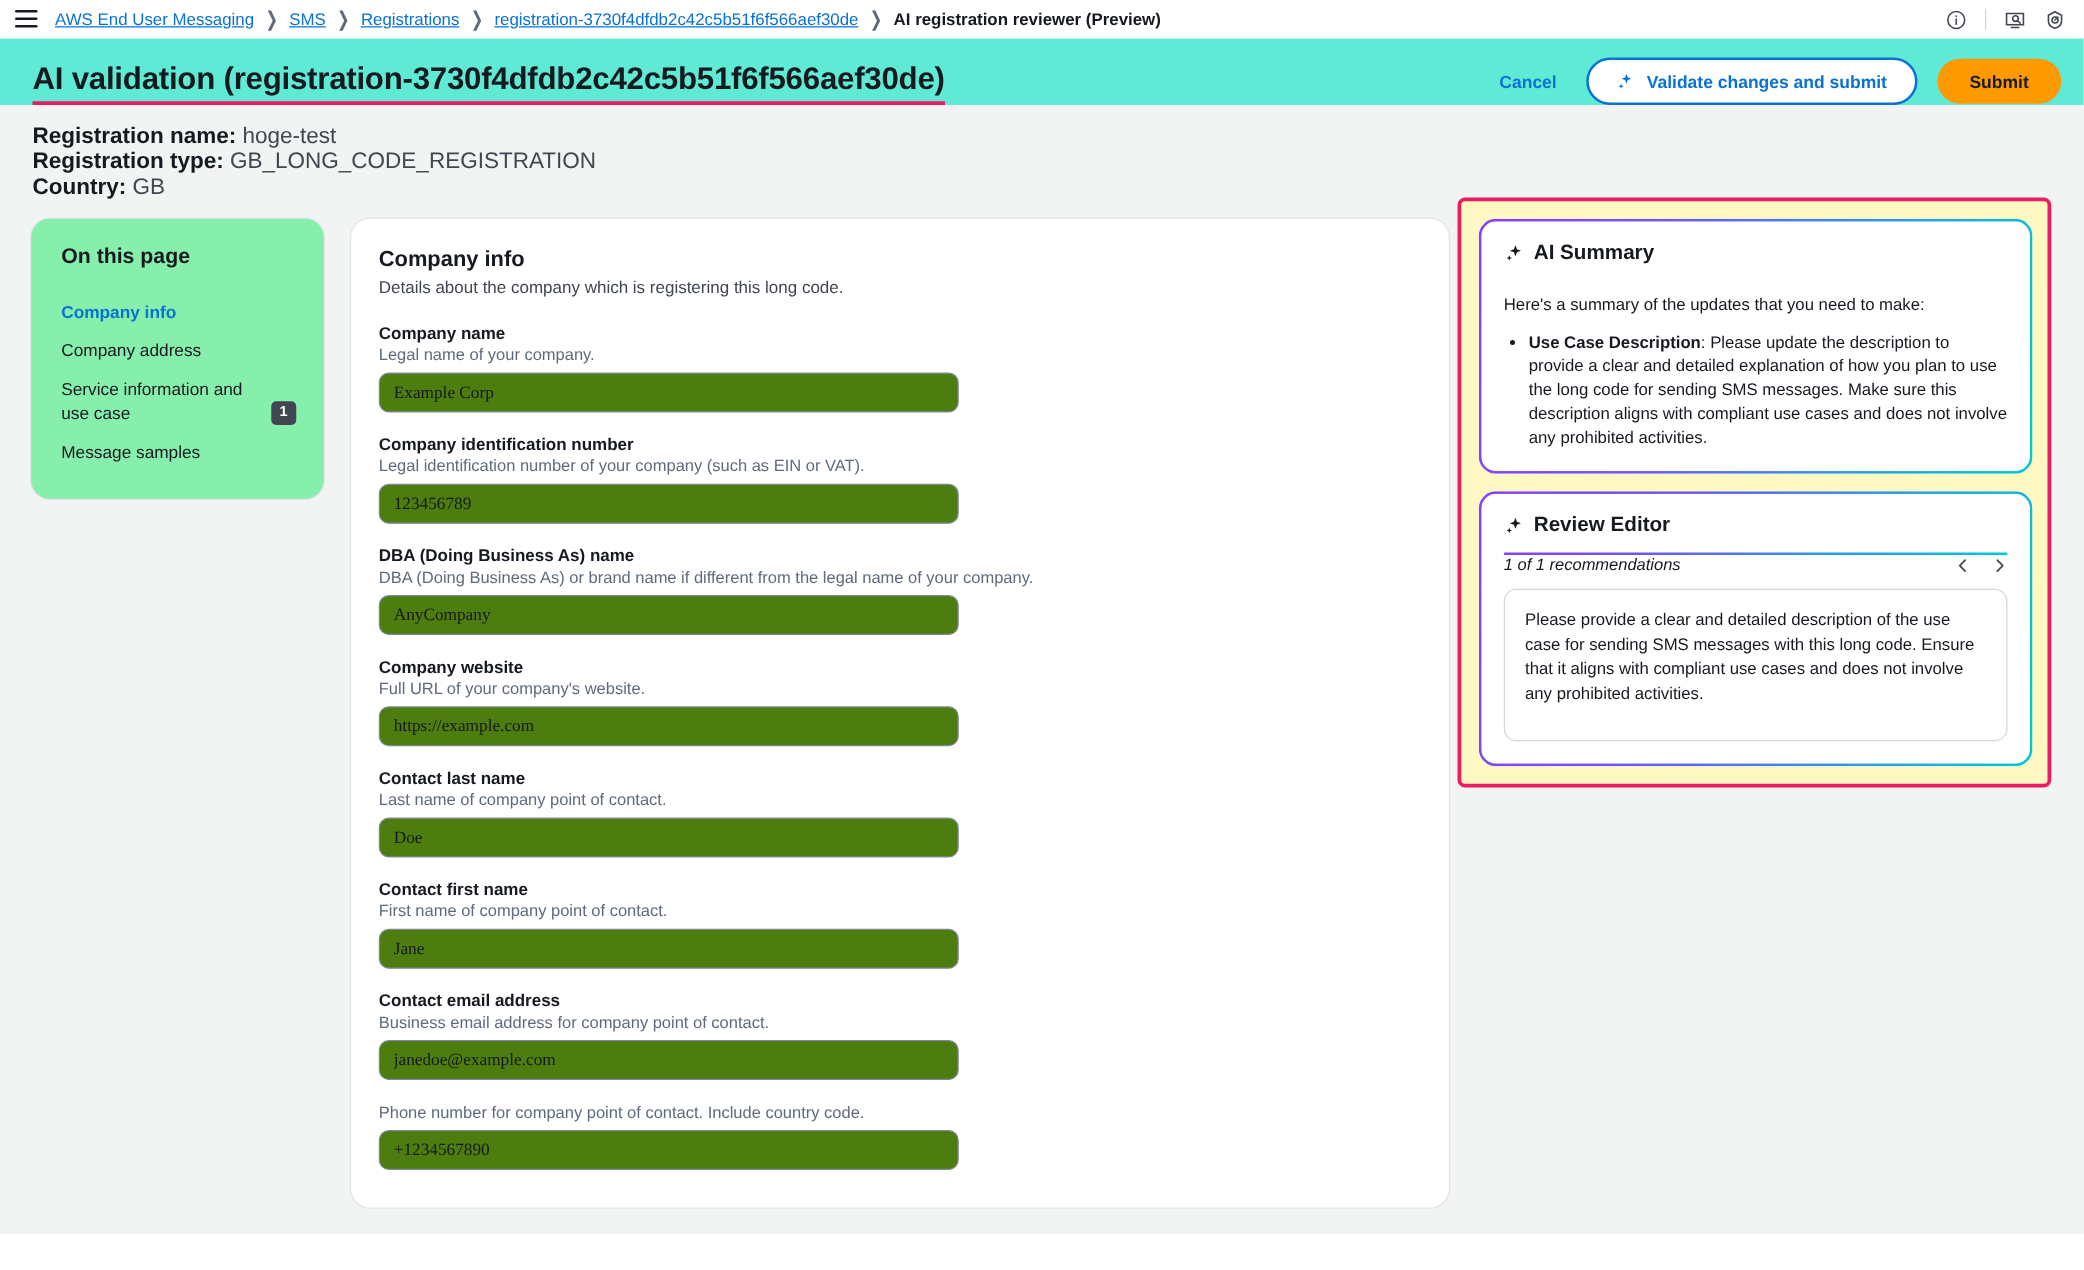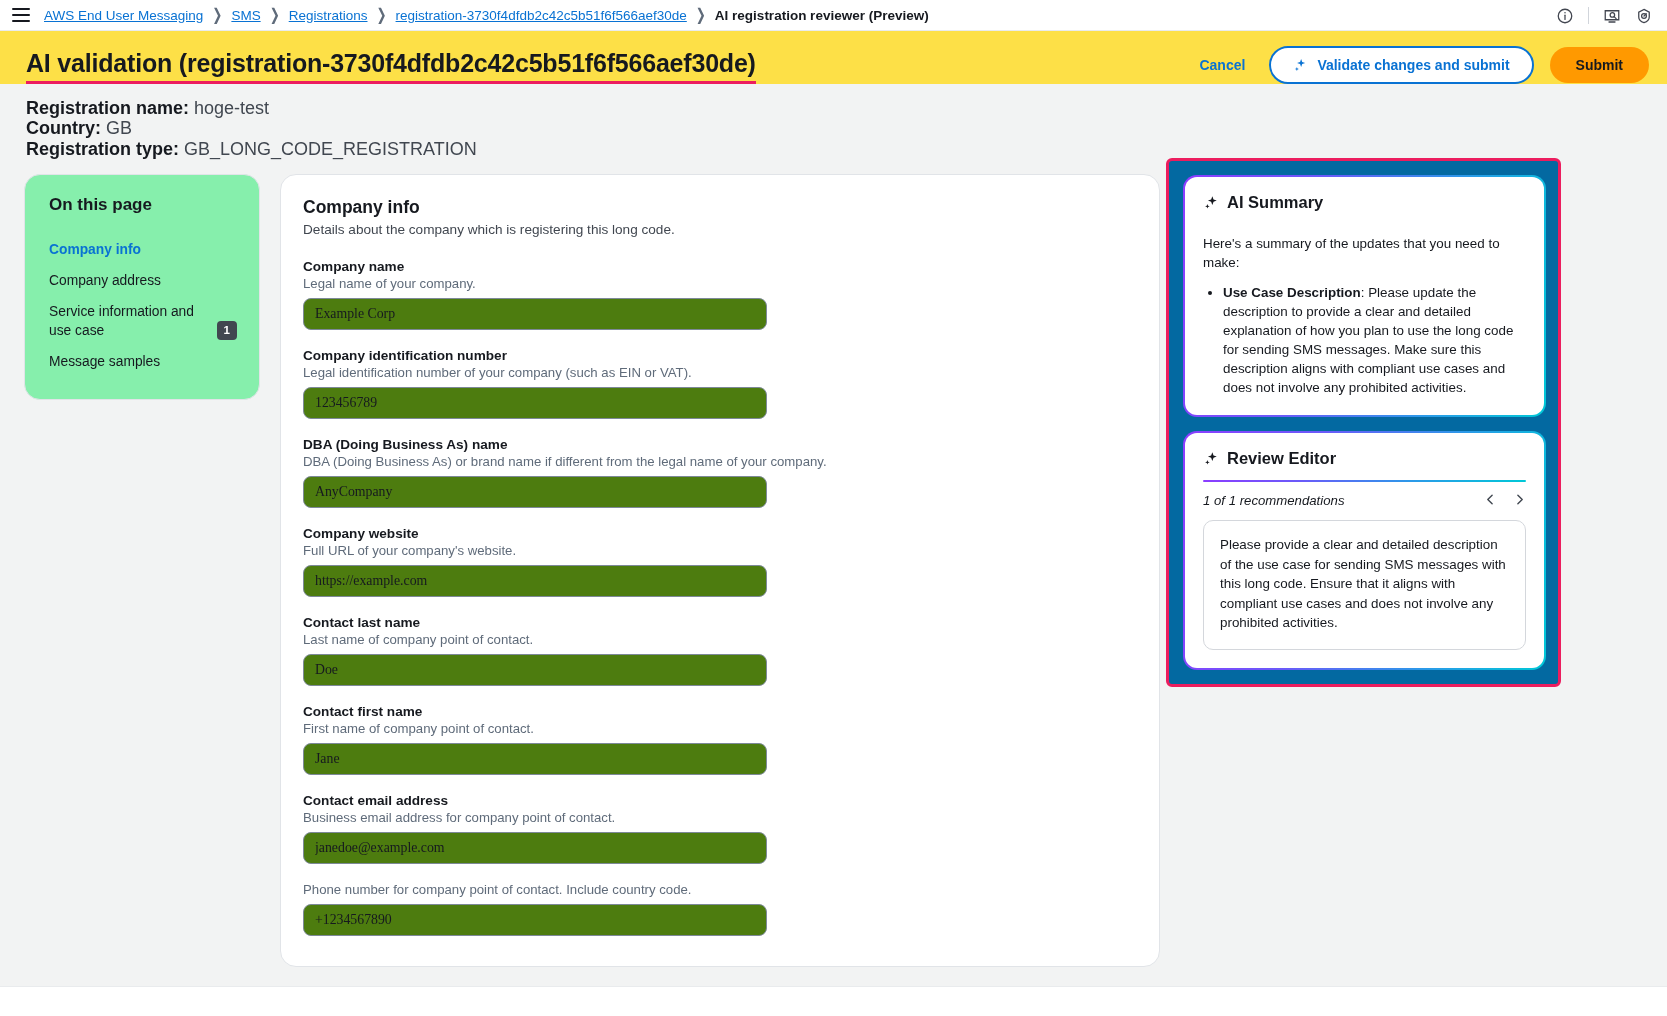--- a/index.html
+++ b/index.html
@@ -39,21 +39,21 @@
   .topbar-icons {
     position: absolute; right: 14px; top: 0; height: 31px;
     display: flex; align-items: center; gap: 14px;
   }
   .ticon { width: 18px; height: 18px; color: #424650; display:block; cursor: pointer; }
   .tdivider { width: 1px; height: 17px; background: #d1d5db; }
 
   
   .header {
     padding: 18px 16px 0 26px;
-    background: #fde047;
+    background: #5eead4;
     position: relative;
   }
   .page-title {
     font-size: 25px; font-weight: 700; letter-spacing: -.2px;
     display: inline-block;
     border-bottom: 3px solid #ec1d5e;
     padding-bottom: 3px;
     line-height: 1.15;
   }
   .header-actions {
@@ -124,24 +124,24 @@
     width: 464px; height: 32px;
     border: 1px solid #7d8998; border-radius: 8px;
     background: #4d7c0f; color: #16191f;
     font-size: 13.8px; font-family: Liberation Serif, serif;
     padding: 0 11px;
   }
 
   
   .ai-wrap {
     position: absolute; left: 1166px; top: 158px;
-    width: 395px;
+    width: 475px;
     border: 3px solid #ec1d5e; border-radius: 6px;
     padding: 14px 12px 14px 14px;
-    background: #0369a1;
+    background: #fef9c3;
   }
   .ai-card {
     background: #ffffff; border-radius: 14px;
     padding: 16px 18px 18px 18px;
     border: 2px solid transparent;
     background-image: linear-gradient(#fff,#fff), linear-gradient(100deg,#8b3dff 0%, #6a5af9 35%, #2b9ae8 70%, #00c8d7 100%);
     background-origin: border-box;
     background-clip: padding-box, border-box;
   }
   .ai-card + .ai-card { margin-top: 14px; }
@@ -152,22 +152,21 @@
   .ai-body { font-size: 13.4px; line-height: 19px; color: #16191f; margin-top: 22px; }
   .ai-list { margin: 11px 0 0 0; padding-left: 20px; }
   .ai-list li { font-size: 13.4px; line-height: 19px; }
   .ai-list li b { font-weight: 700; }
 
   .re-divider {
     height: 2px; margin: 12px 0 0 0; border-radius: 2px;
     background: linear-gradient(90deg,#8b3dff 0%, #6a5af9 30%, #2b9ae8 65%, #00c8d7 100%);
   }
   .re-row {
-    display: flex; align-items: flex-start; justify-content: space-between;
-    margin-top: 11px;
+    display: flex; align-items: flex-end; justify-content: space-between;
   }
   .re-count { font-size: 13.2px; font-style: italic; color: #16191f; }
   .re-nav { display: flex; align-items: center; gap: 16px; }
   .chev { width: 13px; height: 13px; color: #414750; cursor: pointer; display: block; }
 
   .re-box {
     margin-top: 12px;
     border: 1px solid #d4d7dc; border-radius: 10px;
     padding: 14px 16px 16px 16px;
     font-size: 13.4px; line-height: 19.5px; color: #16191f;
@@ -235,26 +234,26 @@
     <button class="btn-submit">Submit</button>
   </div>
 </div>
 
 <div class="meta">
   <div>
     <b>Registration name:</b>
     <span class="mv">hoge-test</span>
   </div>
   <div>
+    <b>Registration type:</b>
+    <span class="mv">GB_LONG_CODE_REGISTRATION</span>
+  </div>
+  <div>
     <b>Country:</b>
     <span class="mv">GB</span>
-  </div>
-  <div>
-    <b>Registration type:</b>
-    <span class="mv">GB_LONG_CODE_REGISTRATION</span>
   </div>
 </div>
 
 <div class="layout">
 
   <div class="otp">
     <div class="otp-title">On this page</div>
     <div class="otp-item active">
       <span>Company info</span>
     </div>

